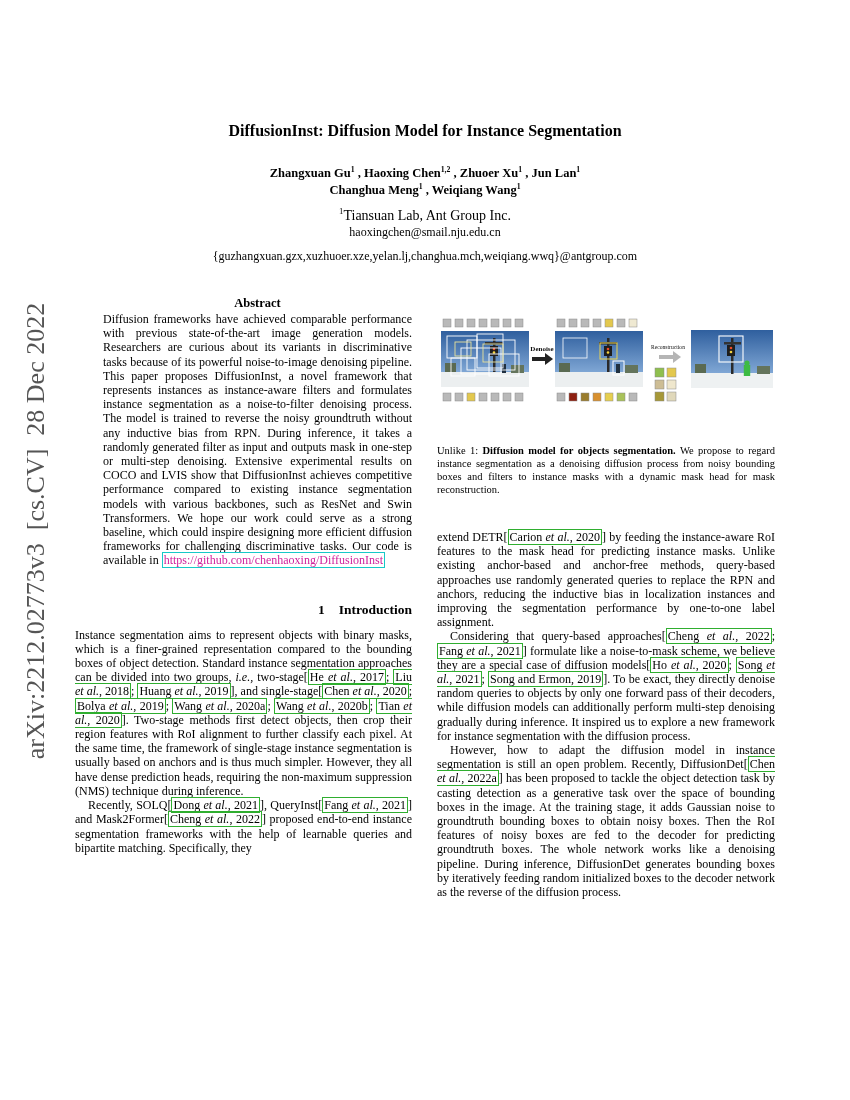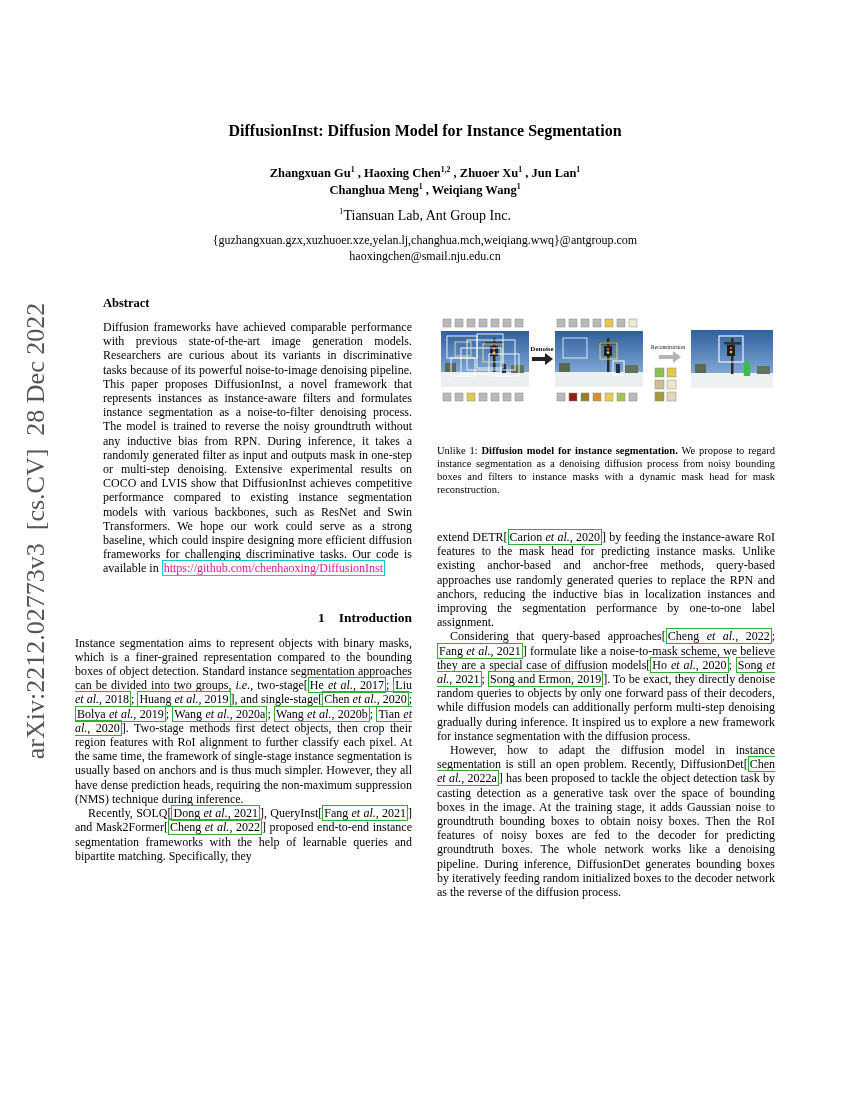--- a/index.html
+++ b/index.html
@@ -22,21 +22,21 @@
   .affil { font-size:14px; line-height:16px; }
   .affil.first { margin-top:9px; }
   .email { font-size:12px; line-height:16px; }
   .email.first { margin-top:8px; }
   sup { font-size:0.62em; vertical-align:super; line-height:0; }
   
   .col { position:absolute; text-align:justify; }
   .col.left  { left:75px;  top:296px; width:337px; }
   .col.right { left:437px; top:318px; width:338px; }
   .abstract-block { padding-left:28px; }
-  .abstract-heading { font-weight:bold; font-size:12.5px; margin-bottom:9px; }
+  .abstract-heading { text-align:center; font-weight:bold; font-size:12.5px; margin-bottom:1px; }
   .body { font-size:12px; line-height:14.2px; }
   .body.indent { text-indent:13px; }
   .section-heading { font-size:13.5px; font-weight:bold; margin-top:34px; margin-bottom:10px; text-align:right; }
   .section-heading .sec-num { margin-right:14px; }
   
   .it { font-style:italic; }
   .b  { font-weight:bold; }
   .cite { border:1px solid var(--citation-border,#2fae2f); padding:0 1px; }
   .url  { color:var(--url-text,#d0219c); border:1px solid var(--url-border,#17c8c8); padding:0 1px; }
   
@@ -63,22 +63,22 @@
       <span><span>Zhuoer Xu</span><sup>1</sup><span> ,  </span></span>
       <span><span>Jun Lan</span><sup>1</sup></span>
     </div>
     <div class="authors line2">
       <span><span>Changhua Meng</span><sup>1</sup><span> ,  </span></span>
       <span><span>Weiqiang Wang</span><sup>1</sup></span>
     </div>
 
     <div class="affil first"><sup>1</sup><span>Tiansuan Lab, Ant Group Inc.</span></div>
 
+    <div class="email">haoxingchen@smail.nju.edu.cn</div>
     <div class="email first">{guzhangxuan.gzx,xuzhuoer.xze,yelan.lj,changhua.mch,weiqiang.wwq}@antgroup.com</div>
-    <div class="email">haoxingchen@smail.nju.edu.cn</div>
   </div>
 
   <div class="col left">
     <div class="abstract-block">
       <div class="abstract-heading">Abstract</div>
       <p class="body"><span>Diffusion frameworks have achieved comparable performance with previous state-of-the-art image generation models. Researchers are curious about its variants in discriminative tasks because of its powerful noise-to-image denoising pipeline. This paper proposes DiffusionInst, a novel framework that represents instances as instance-aware filters and formulates instance segmentation as a noise-to-filter denoising process. The model is trained to reverse the noisy groundtruth without any inductive bias from RPN. During inference, it takes a randomly generated filter as input and outputs mask in one-step or multi-step denoising. Extensive experimental results on COCO and LVIS show that DiffusionInst achieves competitive performance compared to existing instance segmentation models with various backbones, such as ResNet and Swin Transformers. We hope our work could serve as a strong baseline, which could inspire designing more efficient diffusion frameworks for challenging discriminative tasks. Our code is available in </span><span class="url">https://github.com/chenhaoxing/DiffusionInst</span></p>
     </div>
 
     <h2 class="section-heading">
       <span class="sec-num">1</span><span>Introduction</span>
@@ -207,21 +207,21 @@
           <rect x="36" y="27" width="8" height="11" fill="#1d1d1d"></rect>
           <circle cx="40" cy="30" r="1.3" fill="#e84d2a"></circle>
           <circle cx="40" cy="34" r="1.3" fill="#f5d33f"></circle>
           <rect x="28" y="18" width="24" height="26" fill="none" stroke="#ffffff" stroke-width="1.1"></rect>
           <g>
             <circle cx="56" cy="45" r="2.6" fill="#3dbb44"></circle>
             <rect x="52.8" y="47" width="6.4" height="11" fill="#3dbb44"></rect>
           </g>
         </g>
       </svg>
-      <figcaption class="caption"><span>Unlike 1: </span><span class="b">Diffusion model for instance segmentation.</span><span> We propose to regard instance segmentation as a denoising diffusion process from noisy bounding boxes and filters to instance masks with a dynamic mask head for mask reconstruction.</span></figcaption>
+      <figcaption class="caption"><span>Unlike 1: </span><span class="b">Diffusion model for objects segmentation.</span><span> We propose to regard instance segmentation as a denoising diffusion process from noisy bounding boxes and filters to instance masks with a dynamic mask head for mask reconstruction.</span></figcaption>
     </figure>
 
     <p class="body right-body-start"><span>extend DETR[</span><span class="cite"><span>Carion </span><span class="it">et al.</span><span>, 2020</span></span><span>] by feeding the instance-aware RoI features to the mask head for predicting instance masks. Unlike existing anchor-based and anchor-free methods, query-based approaches use randomly generated queries to replace the RPN and anchors, reducing the inductive bias in localization instances and improving the segmentation performance by one-to-one label assignment.</span></p>
     <p class="body indent"><span>Considering that query-based approaches[</span><span class="cite"><span>Cheng </span><span class="it">et al.</span><span>, 2022</span></span><span>; </span><span class="cite"><span>Fang </span><span class="it">et al.</span><span>, 2021</span></span><span>] formulate like a noise-to-mask scheme, we believe they are a special case of diffusion models[</span><span class="cite"><span>Ho </span><span class="it">et al.</span><span>, 2020</span></span><span>; </span><span class="cite"><span>Song </span><span class="it">et al.</span><span>, 2021</span></span><span>; </span><span class="cite"><span>Song and Ermon, 2019</span></span><span>]. To be exact, they directly denoise random queries to objects by only one forward pass of their decoders, while diffusion models can additionally perform multi-step denoising gradually during inference. It inspired us to explore a new framework for instance segmentation with the diffusion process.</span></p>
     <p class="body indent"><span>However, how to adapt the diffusion model in instance segmentation is still an open problem. Recently, DiffusionDet[</span><span class="cite"><span>Chen </span><span class="it">et al.</span><span>, 2022a</span></span><span>] has been proposed to tackle the object detection task by casting detection as a generative task over the space of bounding boxes in the image. At the training stage, it adds Gaussian noise to groundtruth bounding boxes to obtain noisy boxes. Then the RoI features of noisy boxes are fed to the decoder for predicting groundtruth boxes. The whole network works like a denoising pipeline. During inference, DiffusionDet generates bounding boxes by iteratively feeding random initialized boxes to the decoder network as the reverse of the diffusion process.</span></p>
   </div>
 
 </div>
 
 </body></html>

